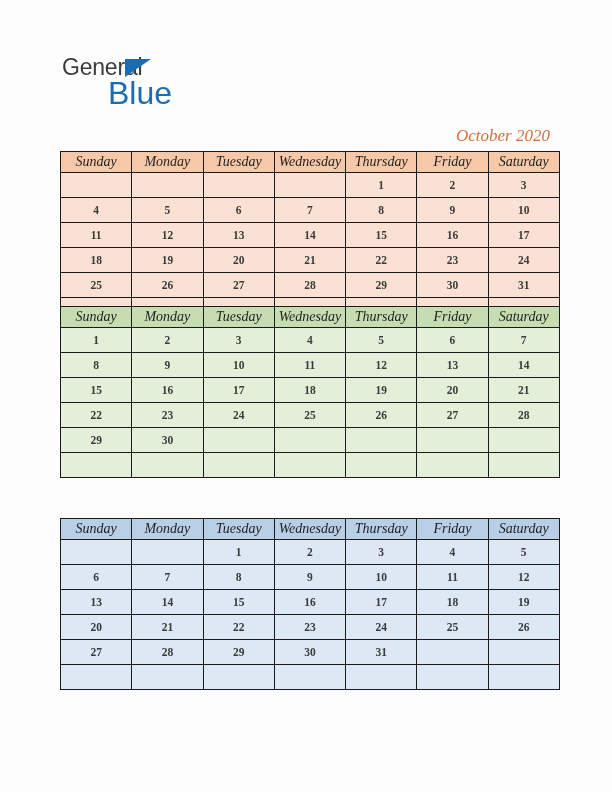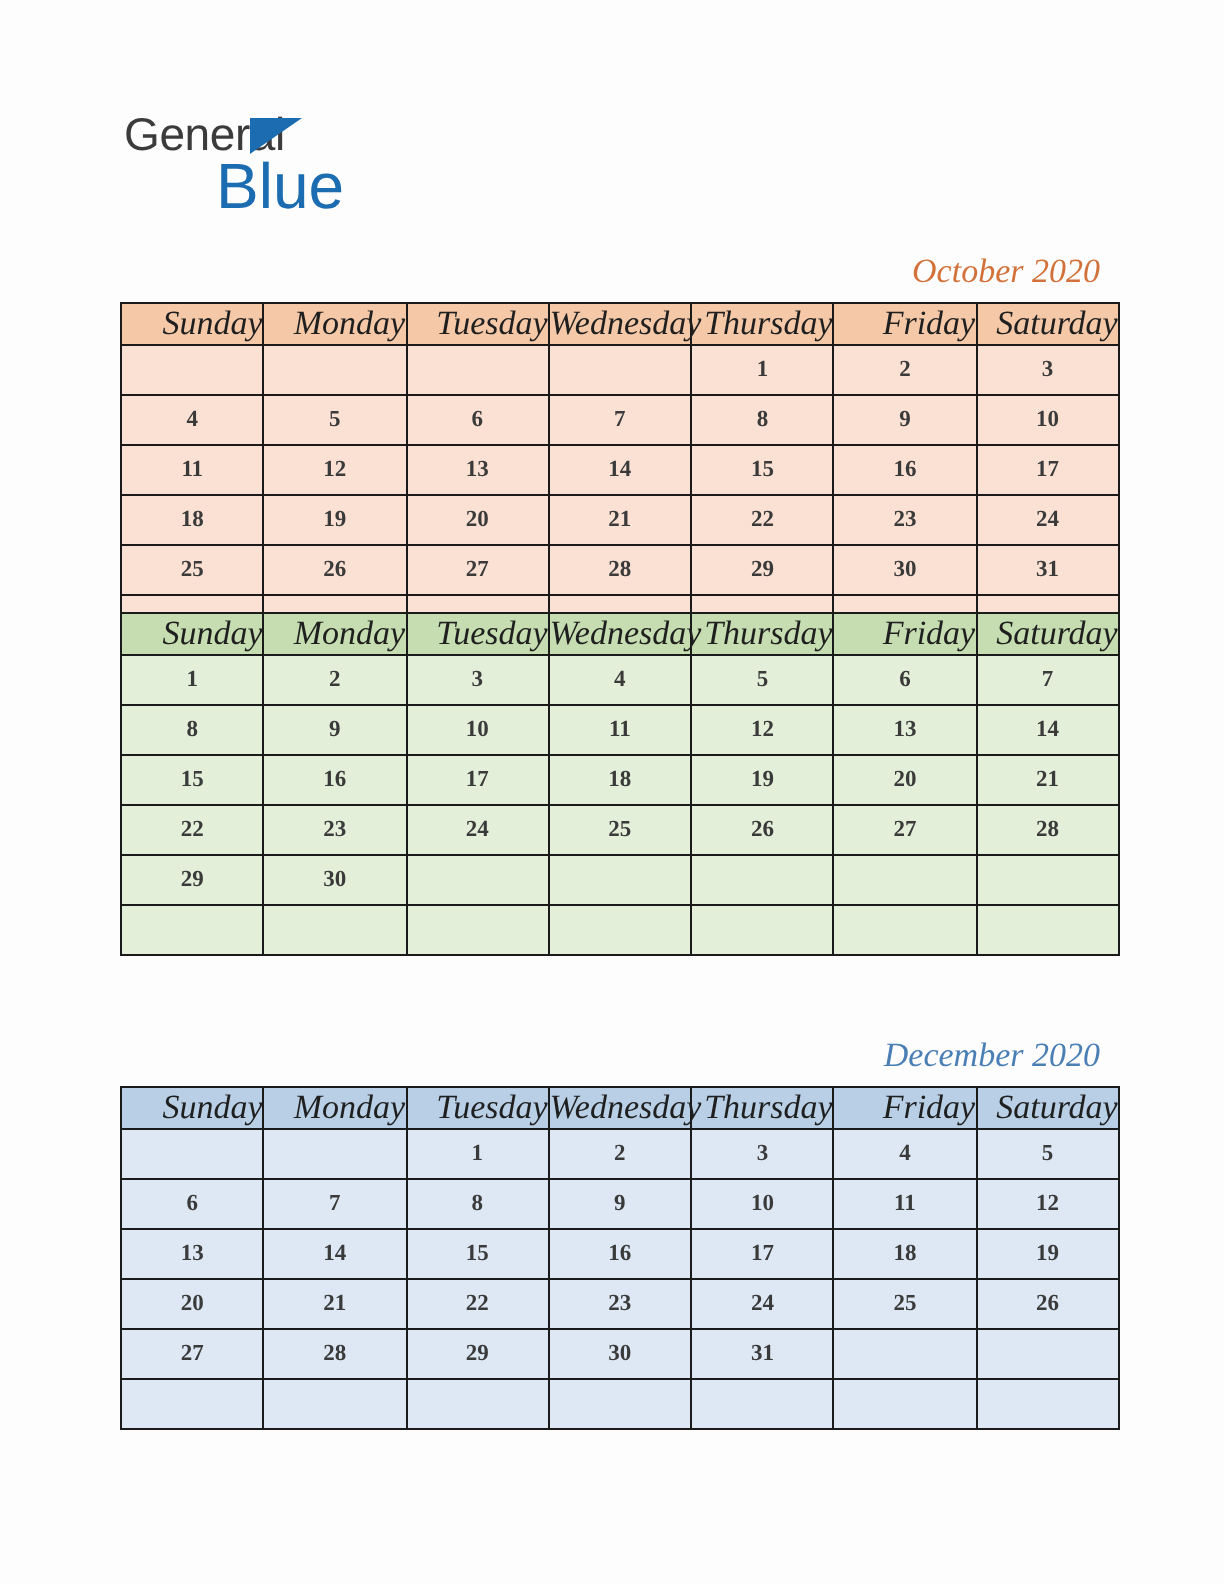--- a/index.html
+++ b/index.html
@@ -94,24 +94,23 @@
     width: 70.28px;
     height: 24px;
     text-align: center;
     vertical-align: middle;
     padding: 0;
   }
   table.cal th {
     font-family: "Liberation Serif", serif;
     font-style: italic;
     font-weight: normal;
-    font-size: 17px;
+    font-size: 14px;
     color: #1f1f1f;
     height: 20px;
-    text-align: right;
   }
   table.cal td {
     font-family: "Liberation Serif", serif;
     font-size: 11.5px;
     font-weight: bold;
     color: #3a3a3a;
   }
 
   
   #block-october table.cal th { background: #f5c9a8; }
@@ -273,21 +272,20 @@
             <td></td>
             <td></td>
             <td></td>
             <td></td>
           </tr>
         </tbody>
     </table>
   </div>
 
   <div class="cal-block" id="block-december">
-    <div class="month-title">December 2020</div>
     <table class="cal">
       <thead>
         <tr>
           <th>Sunday</th>
           <th>Monday</th>
           <th>Tuesday</th>
           <th>Wednesday</th>
           <th>Thursday</th>
           <th>Friday</th>
           <th>Saturday</th>

